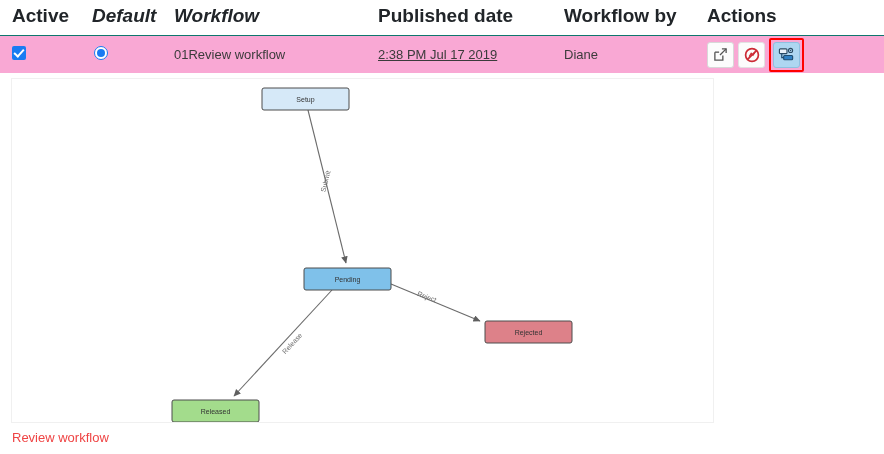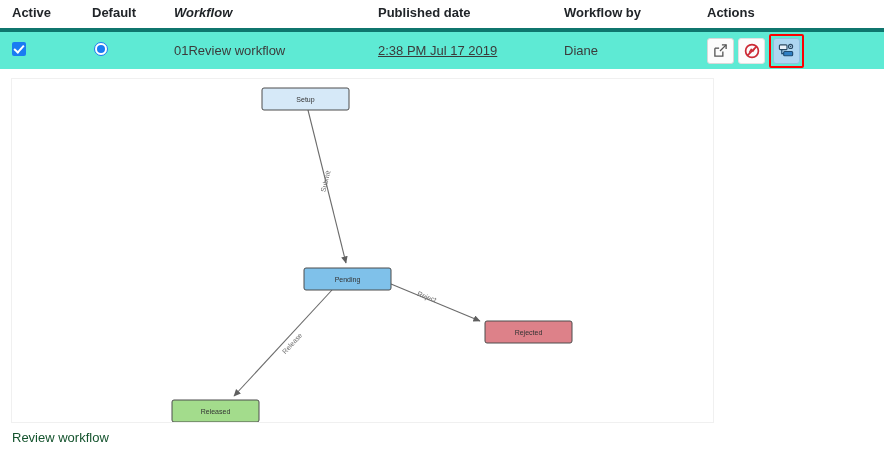--- a/index.html
+++ b/index.html
@@ -17,37 +17,37 @@
   }
 
   
   .wf-table {
     width: 884px;
     border-collapse: collapse;
     table-layout: fixed;
   }
   .wf-table th {
     text-align: left;
-    font-size: 13px;
+    font-size: 19px;
     font-weight: bold;
     color: #212529;
     padding: 5px 0 8px 0;
-    border-bottom: 4px solid #0f766e;
+    border-bottom: 1px solid #0f766e;
     vertical-align: bottom;
   }
   .wf-table td {
     font-size: 13px;
     color: #3b3b3b;
-    background: #5eead4;
+    background: #f9a8d4;
     padding: 0;
     height: 37px;
     vertical-align: middle;
   }
   .col-active   { width: 78px; }
-  .col-default  { width: 82px; }
+  .col-default  { width: 82px; font-style: italic; }
   .col-workflow { width: 204px; }
   .col-pubdate  { width: 186px; margin-top: 9px; }
   .col-pubby    { width: 143px; }
   .col-actions  { width: 191px; }
 
   th.col-active  { padding-left: 12px; }
   td.cell-active { padding-left: 12px; }
   th.col-default { padding-left: 2px; }
   th.col-workflow{ padding-left: 0px; font-style: italic; }
 
@@ -158,21 +158,21 @@
     font-size: 7px;
     fill: #6d6d6d;
   }
 
   
   .caption {
     position: absolute;
     left: 12px;
     top: 430px;
     font-size: 13px;
-    color: #14532d;
+    color: #ef4444;
   }
 </style>
 </head>
 <body>
 
 <table class="wf-table">
   <thead>
     <tr>
       <th class="col-active">Active</th>
       <th class="col-default">Default</th>

